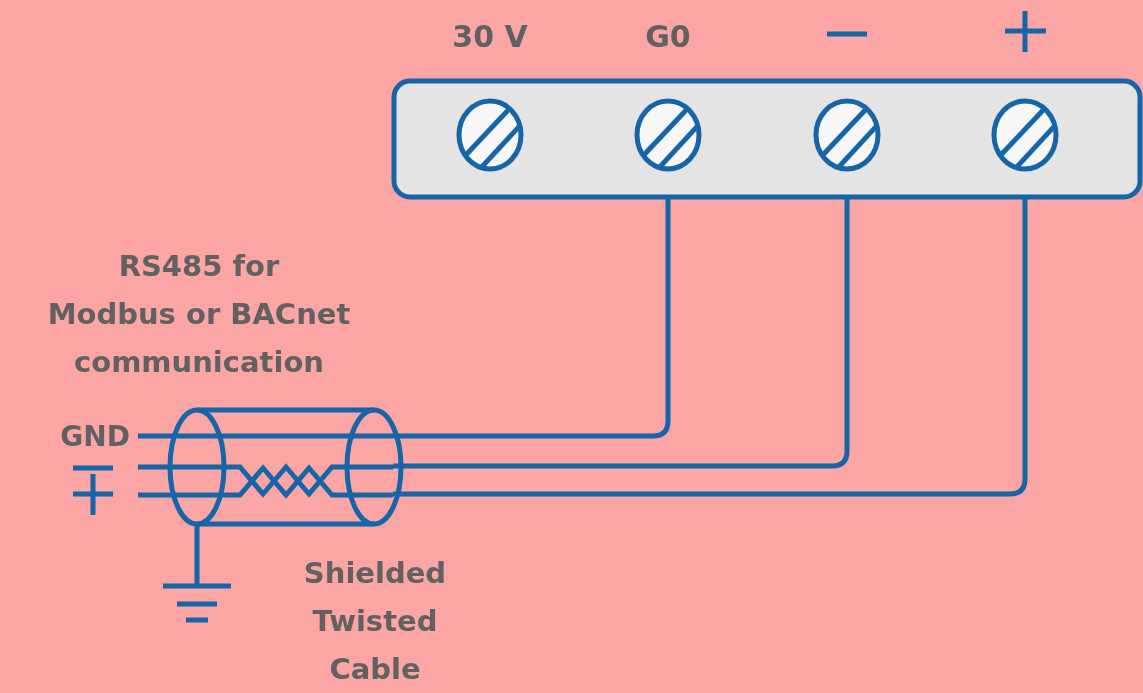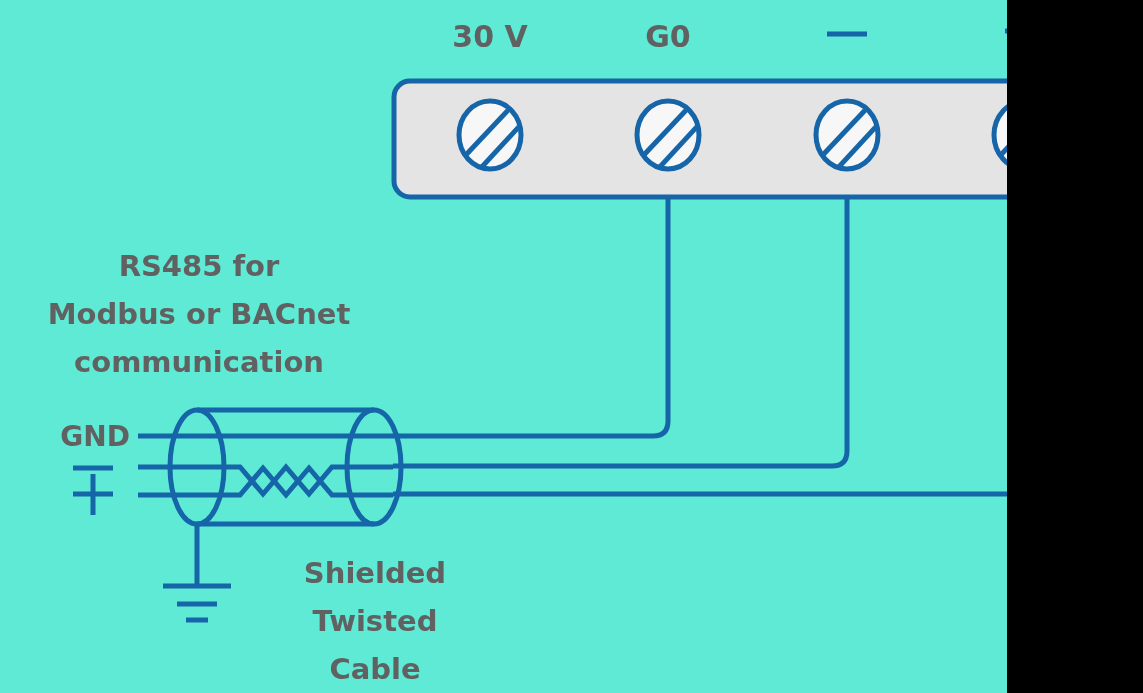--- a/index.html
+++ b/index.html
@@ -6,23 +6,23 @@
   html, body {
     margin: 0;
     padding: 0;
     background: #000000;
   }
   body {
     font-family: "DejaVu Sans", sans-serif;
   }
   #diagram-root {
     position: relative;
-    width: 1007px;
+    width: 1143px;
     height: 693px;
-    background: #5eead4;
+    background: #fca5a5;
     overflow: hidden;
   }
   #diagram-svg {
     position: absolute;
     top: 0;
     left: 0;
     width: 1143px;
     height: 693px;
     display: block;
   }

